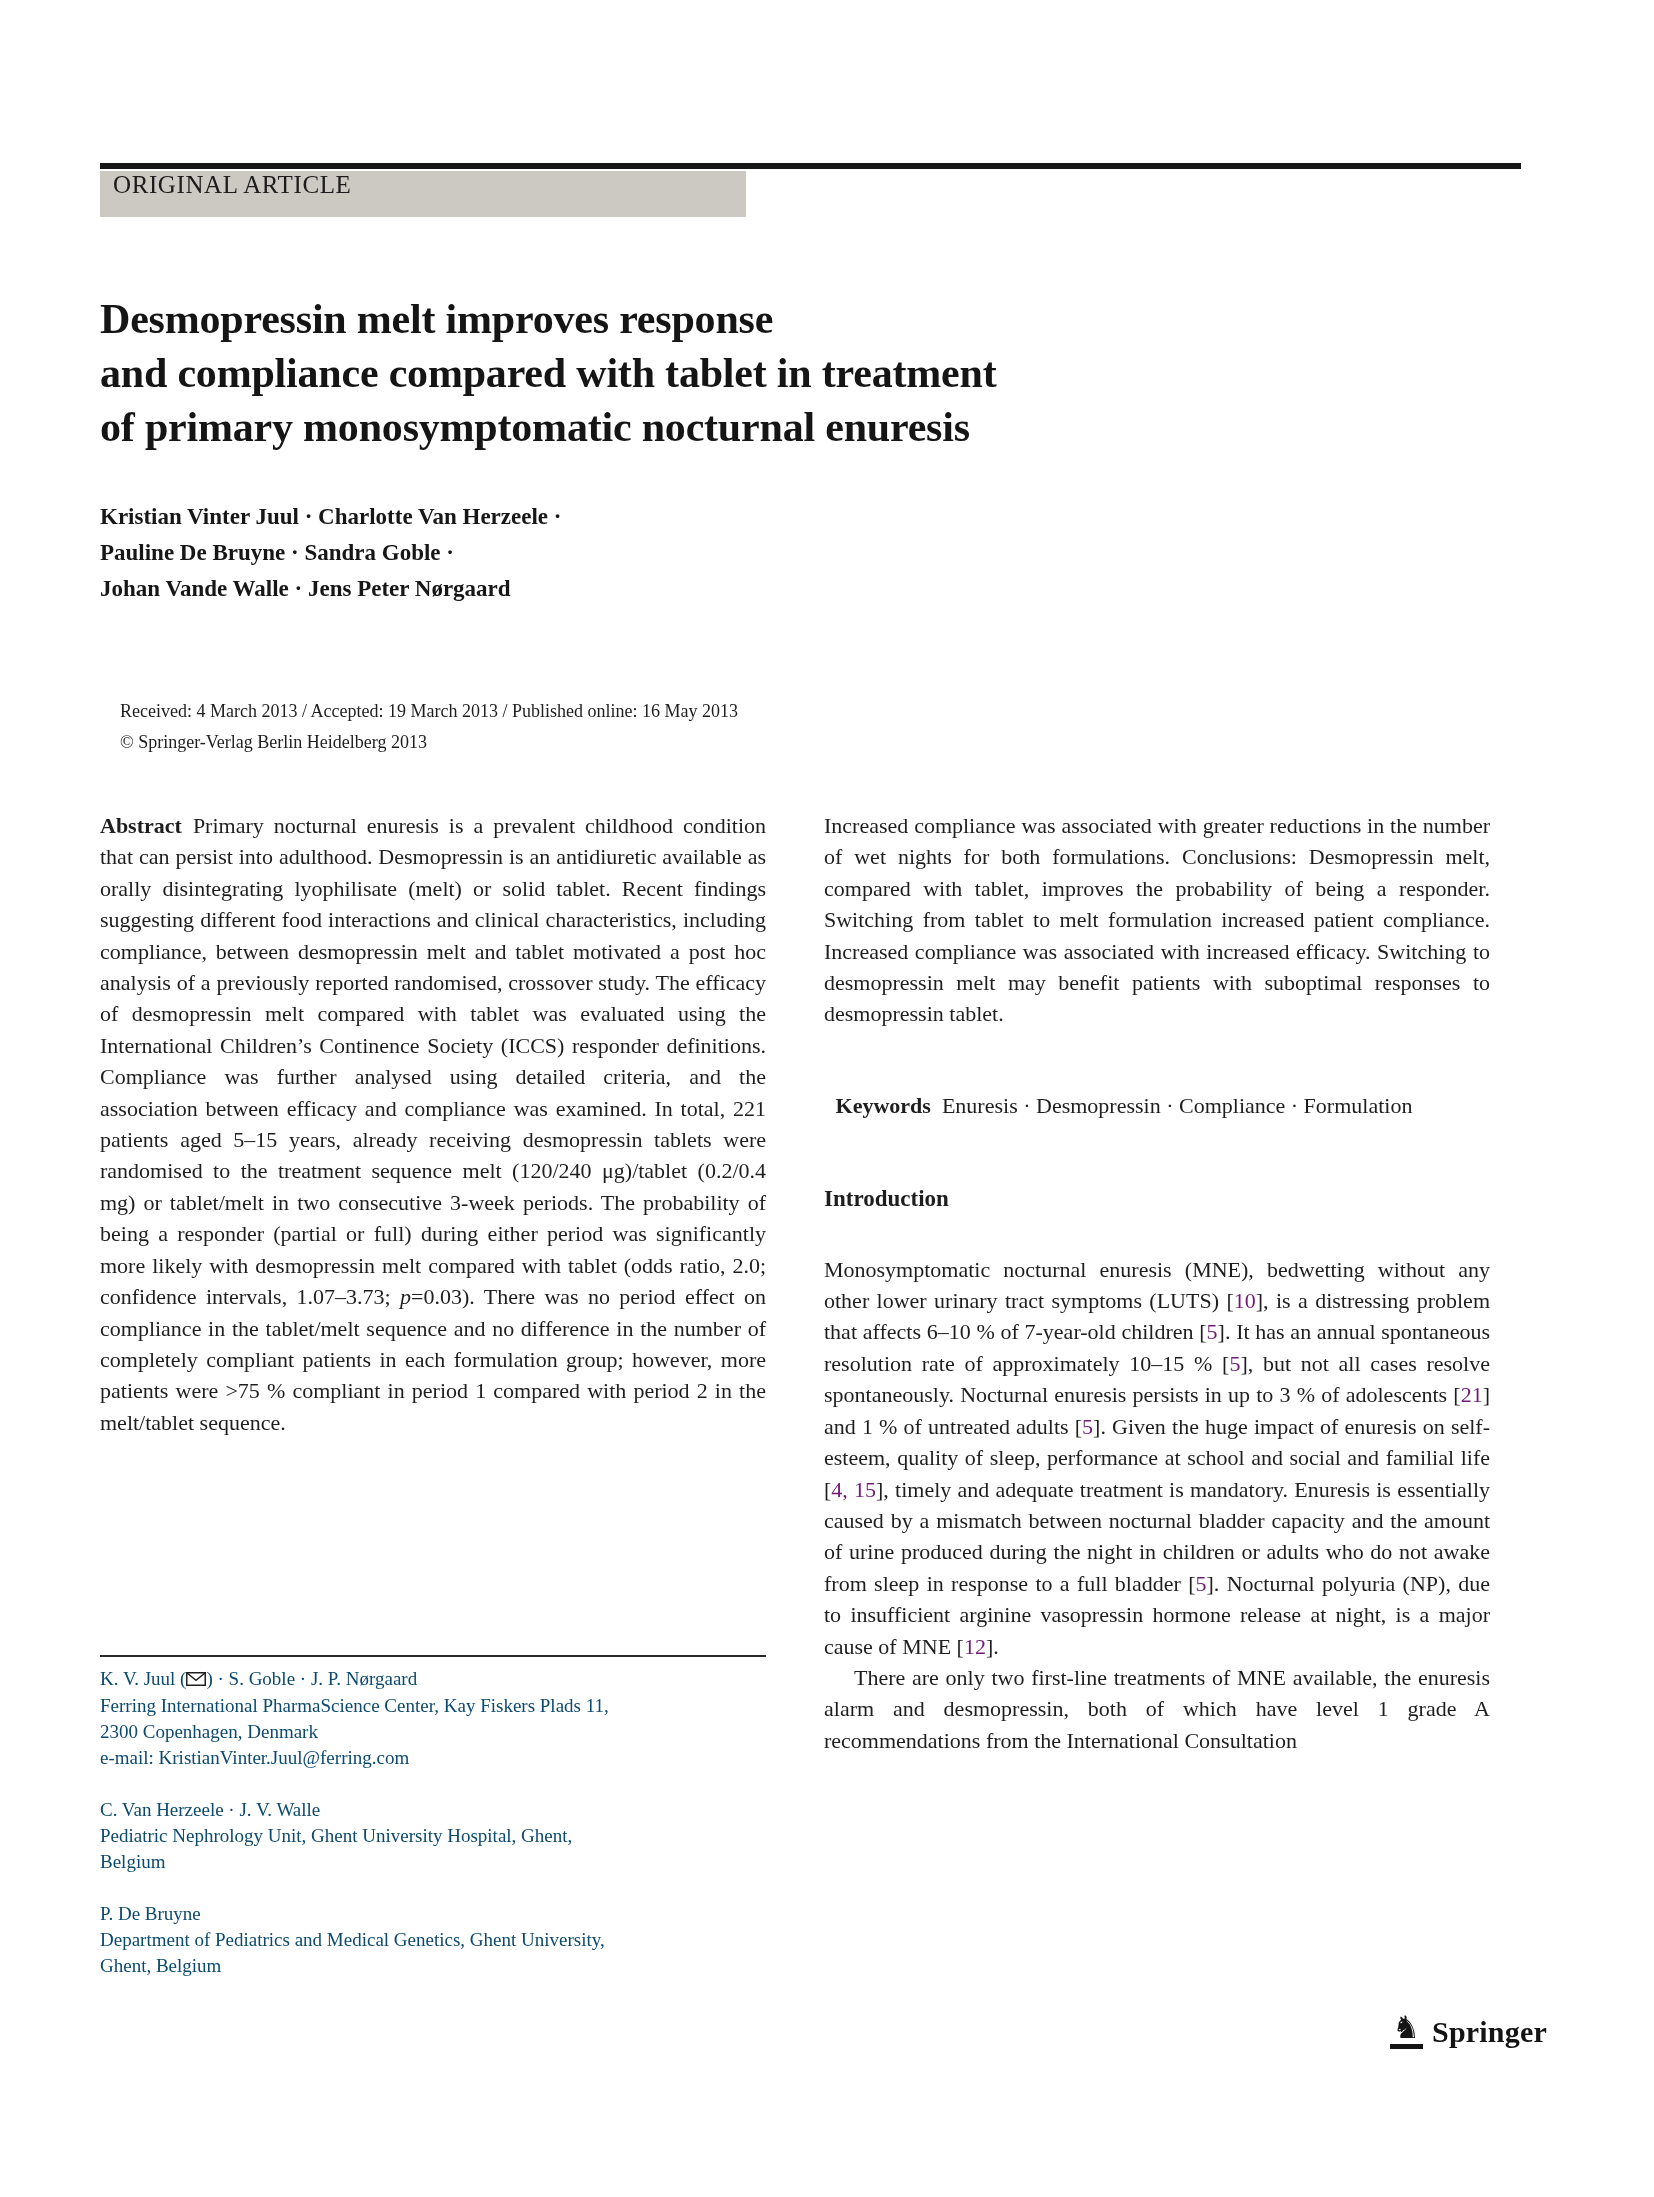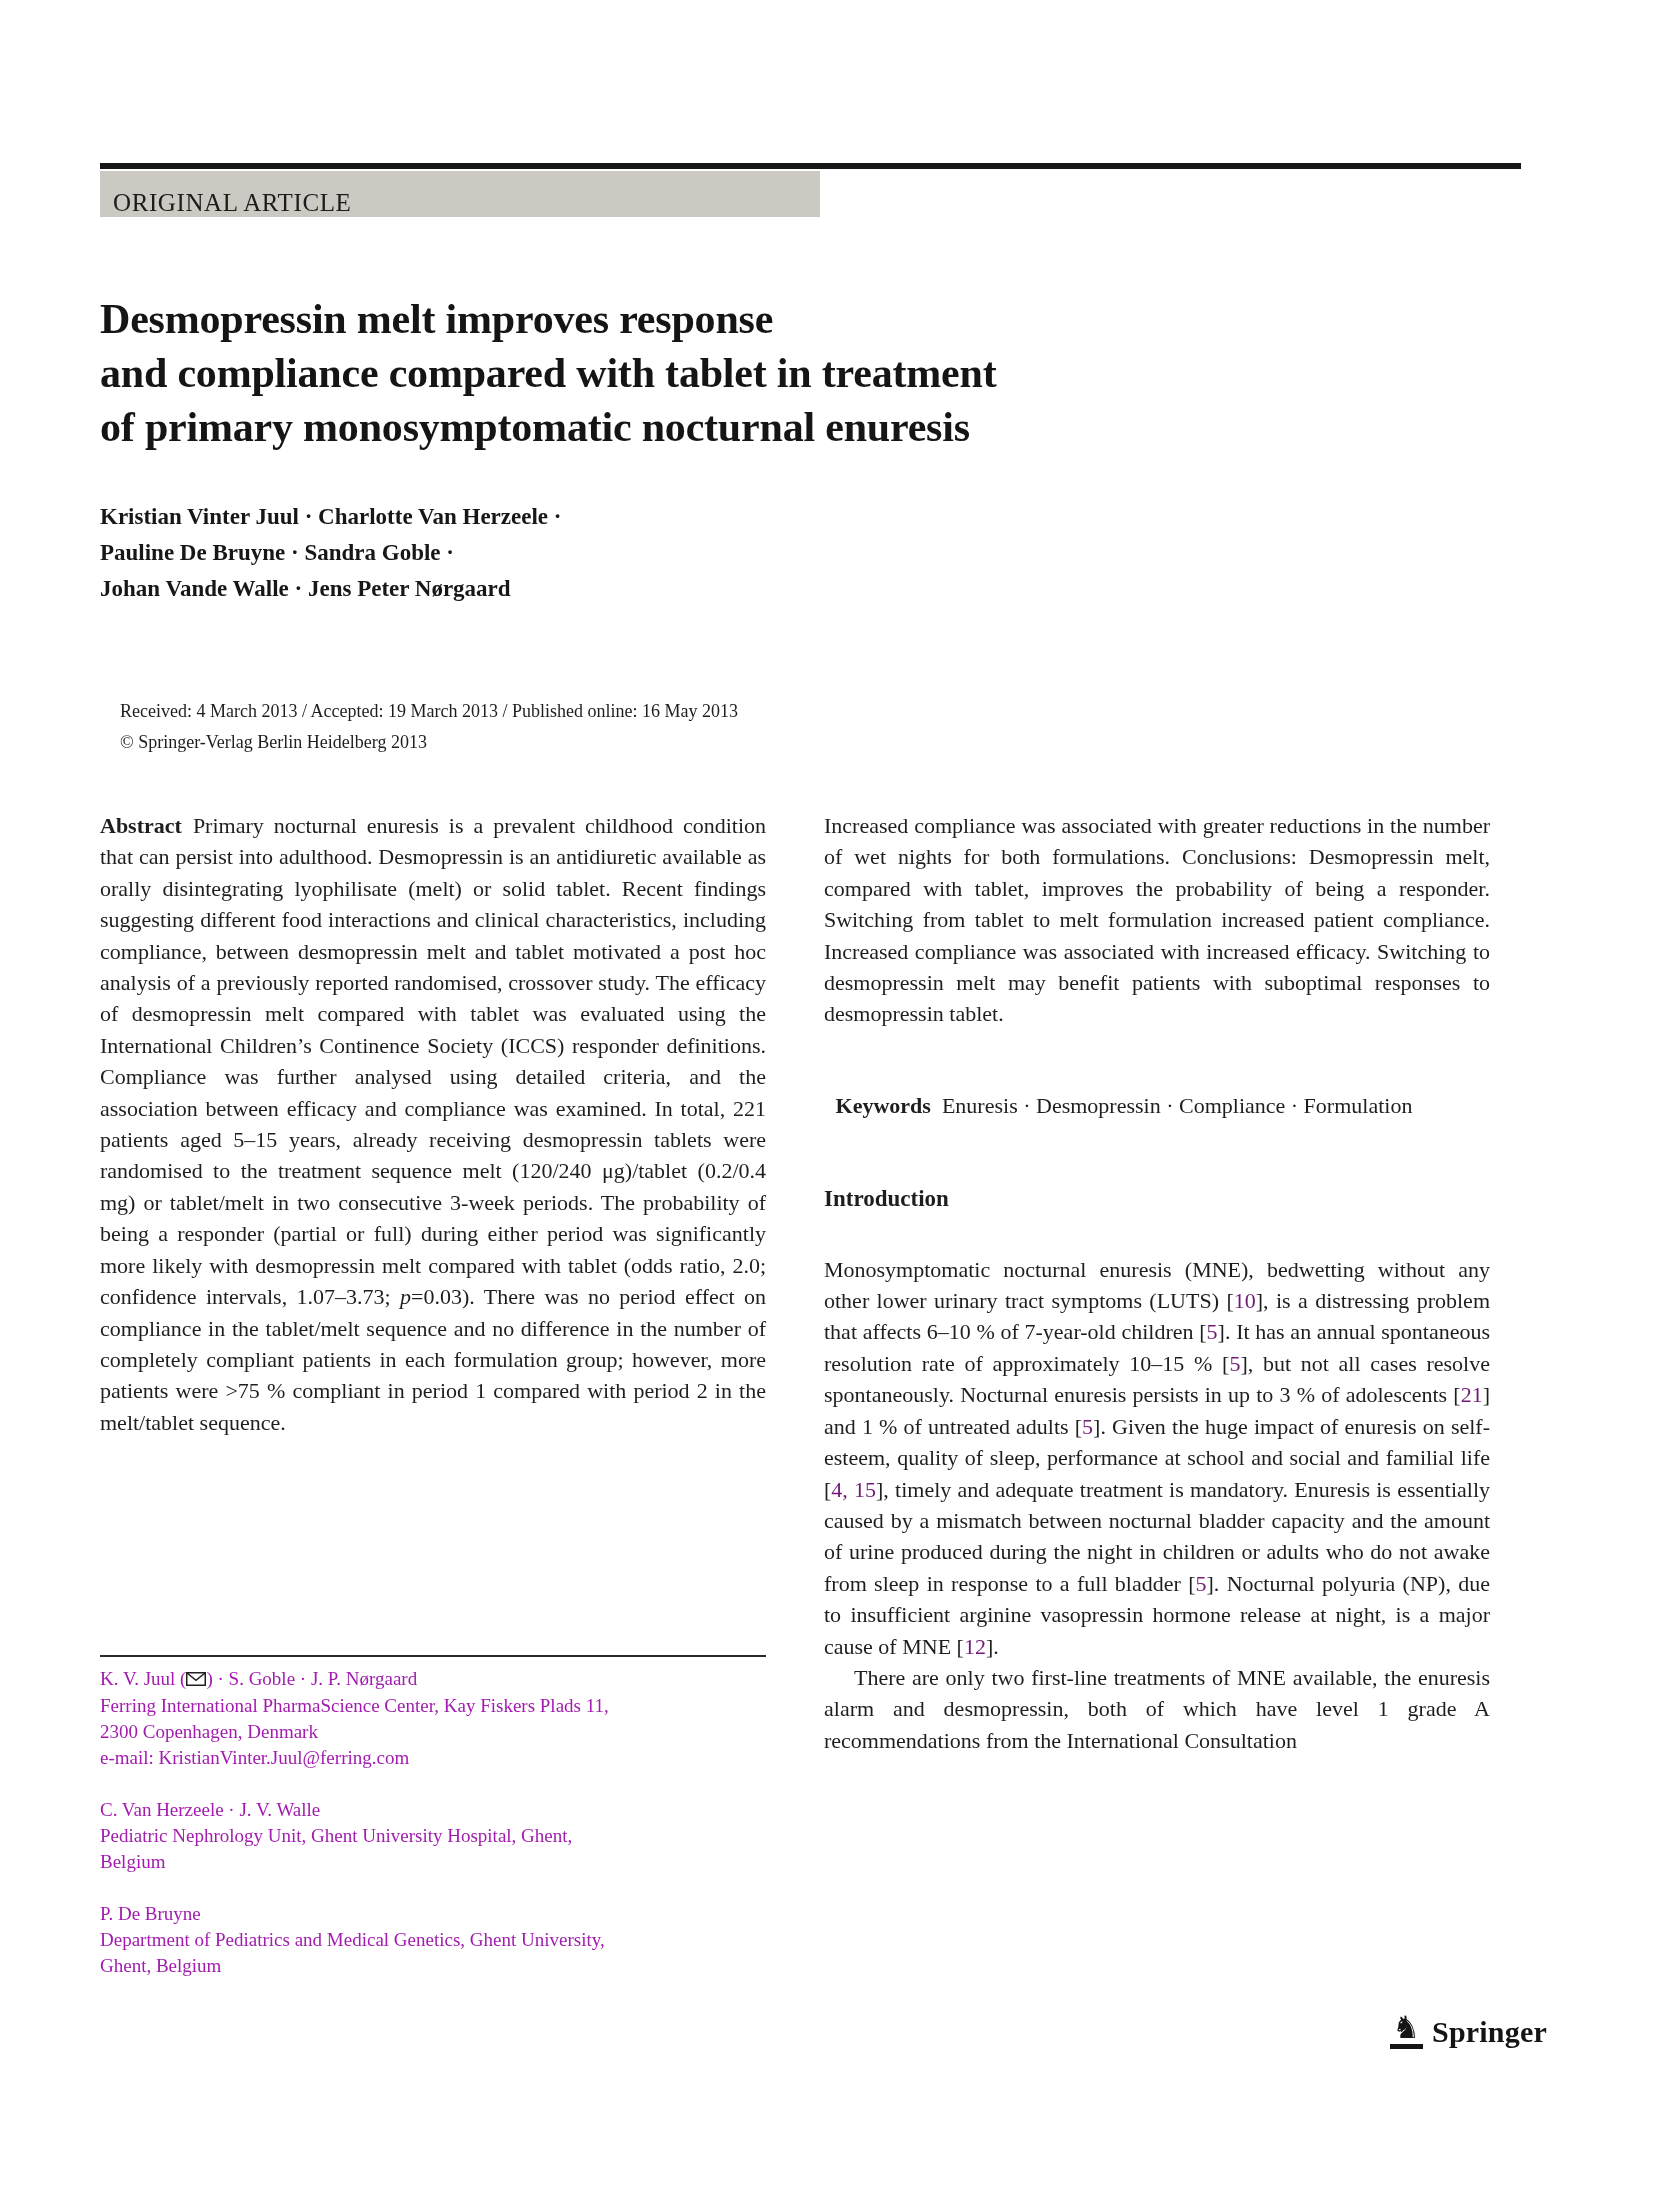--- a/index.html
+++ b/index.html
@@ -4,38 +4,38 @@
 <style>
   html,body{margin:0;padding:0;background:#ffffff;}
   .page{
     position:relative;width:1654px;height:2197px;background:#ffffff;overflow:hidden;
     font-family:"Liberation Serif","DejaVu Serif",serif;color:#1e1e1e;
   }
   p{margin:0;}
   
   .hdr{position:absolute;left:100px;top:56px;font-size:22px;line-height:33px;}
   .hdr-rule{position:absolute;left:100px;top:163px;width:1421px;height:6px;background:#171717;}
-  .band{position:absolute;left:100px;top:171px;width:720px;height:46px;background:#ccc9c2;display:flex;align-items:flex-end;}
+  .band{position:absolute;left:100px;top:171px;width:646px;height:46px;background:#ccc9c2;display:flex;align-items:flex-start;}
   .band span{padding-left:13px;font-size:25px;letter-spacing:0.6px;color:#1c1c1c;}
   
   .title{position:absolute;left:100px;top:292px;font-size:42px;font-weight:bold;line-height:54px;letter-spacing:-0.2px;color:#151515;}
   .authors{position:absolute;left:100px;top:499px;font-size:23px;font-weight:bold;line-height:36px;color:#171717;}
   .dates{position:absolute;left:100px;top:696px;font-size:18px;line-height:31px;margin-left:20px;}
   
   .col{position:absolute;top:810px;width:666px;font-size:22px;line-height:31.4px;text-align:justify;}
   .col-left{left:100px;}
   .col-right{left:824px;}
   .lead{font-weight:bold;margin-right:11px;}
   .ref{color:#701a75;}
   .keywords{margin-top:60px;width:600px;text-align:center;}
   .intro-head{margin-top:62px;font-weight:bold;font-size:23px;text-align:left;}
   .intro-p1{margin-top:39px;}
   .intro-p2{text-indent:30px;}
   
-  .footnotes{position:absolute;left:100px;top:1655px;width:666px;font-size:19px;line-height:26px;color:#a21caf;}
+  .footnotes{position:absolute;left:100px;top:1655px;width:666px;font-size:19px;line-height:26px;color:#0c4a6e;}
   .fn-rule{width:666px;height:2px;background:#2a2a2a;margin-bottom:9px;}
   .fngap{height:26px;}
   .mail-icon{display:inline-block;vertical-align:-1px;}
   
   .publisher{position:absolute;left:1390px;top:2012px;display:flex;align-items:flex-end;gap:9px;color:#141414;}
   .knight-box{display:flex;flex-direction:column;align-items:center;}
   .knight{font-family:"DejaVu Sans",sans-serif;font-size:31px;line-height:31px;}
   .knight-bar{width:33px;height:5px;background:#141414;margin-top:1px;}
   .publisher-name{font-size:30px;font-weight:bold;letter-spacing:0.2px;line-height:34px;}
 </style>

